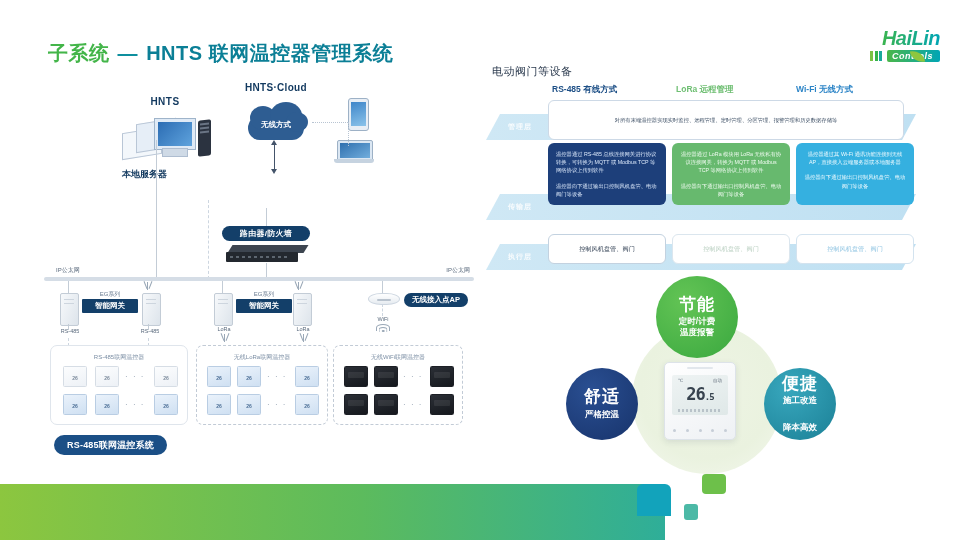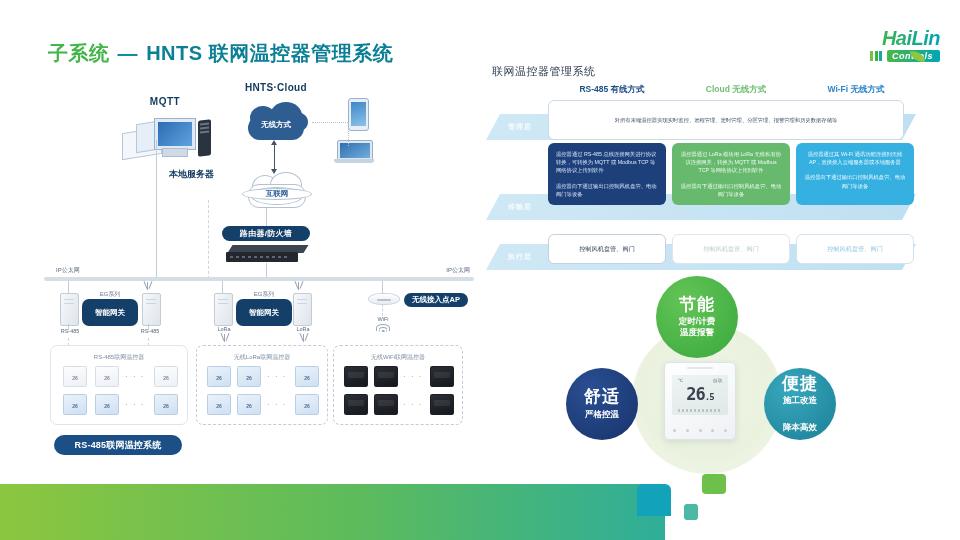--- a/index.html
+++ b/index.html
@@ -38,21 +38,21 @@
     color:#fff;font-size:9px;font-weight:bold;font-style:italic;
     padding:1px 7px 1px 5px;border-radius:2px;letter-spacing:.5px;
   }
   .logo-leaf{
     position:absolute;right:16px;top:22px;width:13px;height:13px;
     background:#8dc63f;border-radius:0 100% 0 100%;transform:rotate(-12deg);
   }
 
   
   #left-diagram{position:absolute;left:30px;top:80px;width:450px;height:375px;}
-  .lbl-strong{font-size:9px;font-weight:bold;color:#12395f;text-align:right;}
+  .lbl-strong{font-size:9px;font-weight:bold;color:#12395f;text-align:left;}
 
   
   .hnts-title{position:absolute;left:100px;top:16px;width:70px;font-size:10px;font-weight:bold;color:#12395f;text-align:center;letter-spacing:.5px;}
   .monitors{position:absolute;left:92px;top:36px;width:92px;height:48px;}
   .mon{position:absolute;border:1.2px solid #b9c6d6;background:#f3f7fb;}
   .mon.m1{left:0;top:14px;width:38px;height:25px;transform:skewY(-9deg);}
   .mon.m2{left:14px;top:5px;width:38px;height:27px;transform:skewY(-9deg);background:#e6eef7;}
   .mon.m3{left:32px;top:2px;width:40px;height:30px;background:#dfeaf6;border-color:#9fb4ca;}
   .mon.m3::after{content:"";position:absolute;left:3px;top:3px;right:3px;bottom:3px;background:linear-gradient(135deg,#2b6cb3,#5fa3dd);}
   .mon-stand{position:absolute;left:40px;top:32px;width:24px;height:7px;background:#cfdae6;border:1px solid #aebdd0;}
@@ -104,21 +104,21 @@
   
   .bus{position:absolute;left:14px;top:197px;width:430px;height:4px;background:#d5dde6;border-radius:2px;}
   .bus-lbl-l{position:absolute;left:26px;top:186px;font-size:6px;color:#5a6a7d;}
   .bus-lbl-r{position:absolute;right:10px;top:186px;font-size:6px;color:#5a6a7d;}
   .drop{position:absolute;width:1px;background:#c3ccd6;}
 
   
   .gw{position:absolute;width:17px;height:31px;background:linear-gradient(110deg,#f7f9fb,#dde4eb);border:1px solid #c3ccd6;border-radius:2px;}
   .gw::after{content:"";position:absolute;left:3px;top:5px;width:10px;height:1px;background:#cdd5de;box-shadow:0 4px 0 #cdd5de;}
   .gw-badge{
-    position:absolute;width:56px;height:27px;border-radius:7px;background:#133f69;
+    position:absolute;width:56px;height:14px;border-radius:1px;background:#133f69;
     color:#fff;font-size:7.5px;font-weight:bold;display:flex;align-items:center;justify-content:center;
   }
   .gw-series{position:absolute;width:56px;font-size:6px;color:#6b7d92;text-align:center;}
   .ap{position:absolute;width:30px;height:10px;background:linear-gradient(180deg,#fff,#e6ebf0);border:1px solid #cdd6e0;border-radius:50%/60%;}
   .ap::after{content:"";position:absolute;left:8px;top:5px;width:14px;height:2px;background:#b9c3ce;border-radius:1px;}
   .ap-badge{
     position:absolute;width:64px;height:14px;border-radius:7px;background:#133f69;
     color:#fff;font-size:7.5px;font-weight:bold;display:flex;align-items:center;justify-content:center;
   }
   .conn-lbl{position:absolute;width:34px;text-align:center;font-size:5.5px;color:#5a6a7d;line-height:1.3;}
@@ -149,21 +149,21 @@
     position:absolute;height:20px;border-radius:10px;display:flex;align-items:center;justify-content:center;
     color:#fff;font-size:9px;font-weight:bold;letter-spacing:.2px;
   }
   .pill.navy{background:#1b4f86;}
   .pill.green{background:#62bf6a;}
   .pill.blue{background:#2f9fd6;}
 
   
   #right-panel{position:absolute;left:486px;top:58px;width:462px;height:230px;}
   .rp-title{position:absolute;left:6px;top:6px;font-size:11px;color:#2b3a4e;letter-spacing:.5px;}
-  .col-head{position:absolute;top:26px;font-size:8.5px;font-weight:bold;text-align:center;width:120px;}
+  .col-head{position:absolute;top:26px;font-size:8.5px;font-weight:bold;width:120px;}
   .col-head.c1{left:66px;color:#1d4f86;}
   .col-head.c2{left:190px;color:#6fbf73;}
   .col-head.c3{left:310px;color:#2d85c7;}
   .band{position:absolute;height:26px;background:linear-gradient(90deg,#cfe8f5,#bfe0f2);}
   .band-lbl{position:absolute;font-size:7px;color:#ffffff;font-weight:bold;opacity:.85;letter-spacing:1px;}
   .rbox{position:absolute;border-radius:6px;box-sizing:border-box;
         font-size:5.3px;line-height:1.55;padding:7px 8px;}
   .rbox.wide{background:#fff;border:1px solid #cdd9e6;color:#3b4d63;text-align:center;
              display:flex;align-items:center;justify-content:center;}
   .rbox.solid-navy{background:#1d3f7a;color:#dce9fb;}
@@ -229,46 +229,39 @@
         <i></i>
         <i></i>
         <i></i>
       </span>
     <span class="logo-ctl">Controls</span>
   </div>
 </div>
 
 <div id="left-diagram">
 
-  <div class="hnts-title">MQTT</div>
+  <div class="hnts-title">HNTS</div>
   <div class="monitors">
     <div class="mon m1"></div>
       <div class="mon m2"></div>
       <div class="mon m3"></div>
     <div class="mon-stand"></div>
     <div class="tower"></div>
   </div>
   <div class="local-srv lbl-strong">本地服务器</div>
 
   <div class="cloud-title">HNTS·Cloud</div>
   <div class="cloud-wrap">
     <div class="cloud c1"></div>
       <div class="cloud c2"></div>
       <div class="cloud c3"></div>
       <div class="cloud c4"></div>
     <div class="cloud-txt">无线方式</div>
   </div>
   <div class="vert-arrow"></div>
-  <div class="cloud2-wrap">
-    <div class="d2"></div>
-      <div class="d3"></div>
-      <div class="d1"></div>
-    <div class="cloud2-mask"></div>
-    <div class="cloud2-txt">互联网</div>
-  </div>
 
   <div class="tablet"></div>
   <div class="laptop">
     <div class="scr"></div>
       <div class="base"></div>
   </div>
   <div class="dot-line" style="left:282px;top:42px;width:36px;"></div>
   <div class="dot-line" style="left:318px;top:42px;width:1px;height:24px;border-left:1px dotted #b8c4d2;border-top:none;"></div>
 
   <div class="router-badge">路由器/防火墙</div>
@@ -333,21 +326,21 @@
     <div class="grp-title">RS-485联网温控器</div>
     <div class="tstat gray" style="left:12px;top:20px;width:22px;height:19px;"></div>
     <div class="tstat gray" style="left:44px;top:20px;width:22px;height:19px;"></div>
     <div class="dots" style="left:74px;top:27px;">· · ·</div>
     <div class="tstat gray" style="left:103px;top:20px;width:22px;height:19px;"></div>
     <div class="tstat blue" style="left:12px;top:48px;width:22px;height:19px;"></div>
     <div class="tstat blue" style="left:44px;top:48px;width:22px;height:19px;"></div>
     <div class="dots" style="left:74px;top:55px;">· · ·</div>
     <div class="tstat blue" style="left:103px;top:48px;width:22px;height:19px;"></div>
   </div>
-  <div class="pill navy" style="left:24px;top:355px;width:128px;">RS-485联网温控系统</div>
+  <div class="pill navy" style="left:24px;top:355px;width:113px;">RS-485联网温控系统</div>
 
   <div class="grp dashed" style="left:166px;top:265px;width:130px;height:78px;">
     <div class="grp-title">无线LoRa联网温控器</div>
     <div class="tstat blue" style="left:10px;top:20px;width:22px;height:19px;"></div>
     <div class="tstat blue" style="left:40px;top:20px;width:22px;height:19px;"></div>
     <div class="dots" style="left:70px;top:27px;">· · ·</div>
     <div class="tstat blue" style="left:98px;top:20px;width:22px;height:19px;"></div>
     <div class="tstat blue" style="left:10px;top:48px;width:22px;height:19px;"></div>
     <div class="tstat blue" style="left:40px;top:48px;width:22px;height:19px;"></div>
     <div class="dots" style="left:70px;top:55px;">· · ·</div>
@@ -361,24 +354,24 @@
     <div class="dots" style="left:69px;top:27px;">· · ·</div>
     <div class="tstat dark" style="left:96px;top:20px;width:22px;height:19px;"></div>
     <div class="tstat dark" style="left:10px;top:48px;width:22px;height:19px;"></div>
     <div class="tstat dark" style="left:40px;top:48px;width:22px;height:19px;"></div>
     <div class="dots" style="left:69px;top:55px;">· · ·</div>
     <div class="tstat dark" style="left:96px;top:48px;width:22px;height:19px;"></div>
   </div>
 </div>
 
 <div id="right-panel">
-  <div class="rp-title">联网温控器管理系统</div>
+  <div class="rp-title">电动阀门等设备</div>
 
   <div class="col-head c1">RS-485 有线方式</div>
-  <div class="col-head c2">Cloud 无线方式</div>
+  <div class="col-head c2">LoRa 远程管理</div>
   <div class="col-head c3">Wi-Fi 无线方式</div>
 
   <div class="band" style="left:0px;top:56px;width:430px;clip-path:polygon(14px 0,430px 0,416px 26px,0 26px);"></div>
   <div class="band-lbl" style="left:22px;top:64px;">管理层</div>
   <div class="rbox wide" style="left:62px;top:42px;width:356px;height:40px;">
     <span>对所有末端温控器实现实时监控、远程管理、定时管理、分区管理、报警管理和历史数据存储等</span>
   </div>
 
   <div class="band" style="left:0px;top:136px;width:430px;clip-path:polygon(14px 0,430px 0,416px 26px,0 26px);"></div>
   <div class="band-lbl" style="left:22px;top:144px;">传输层</div>

